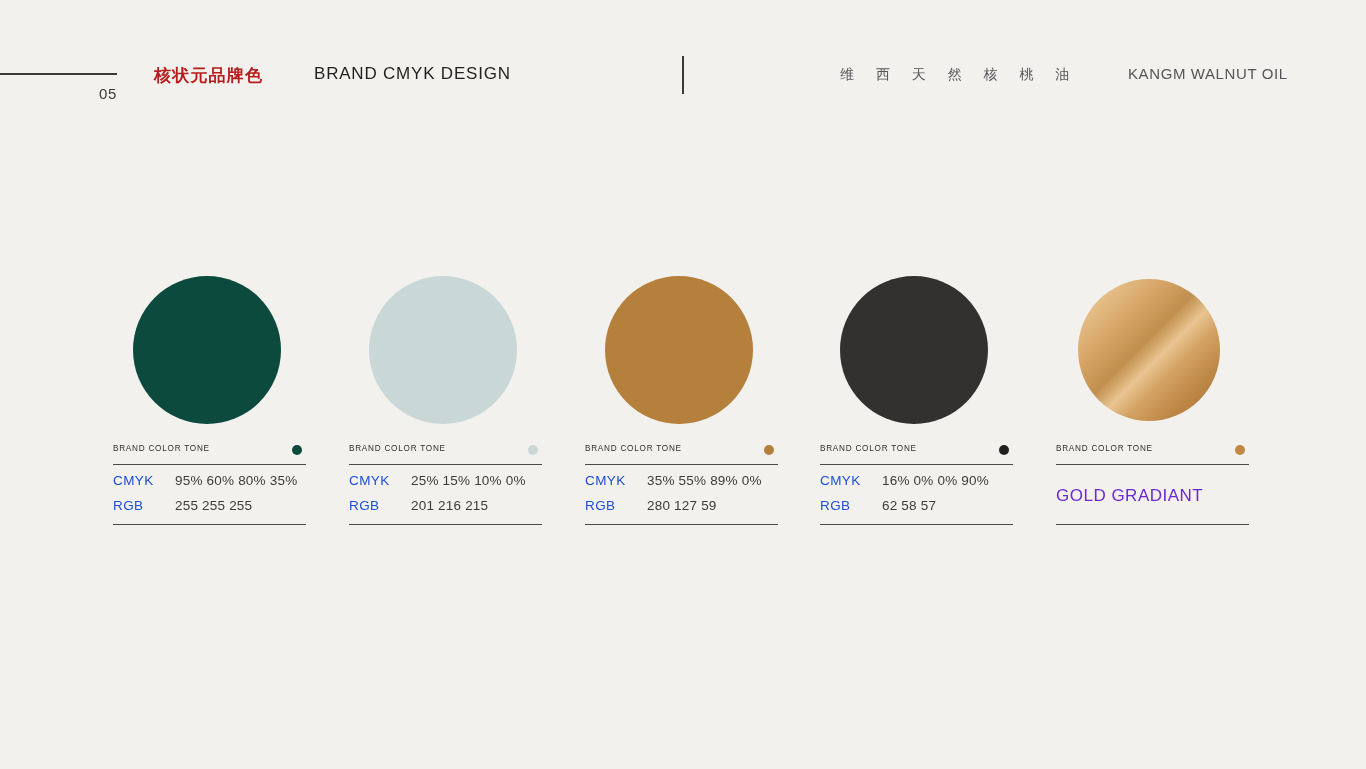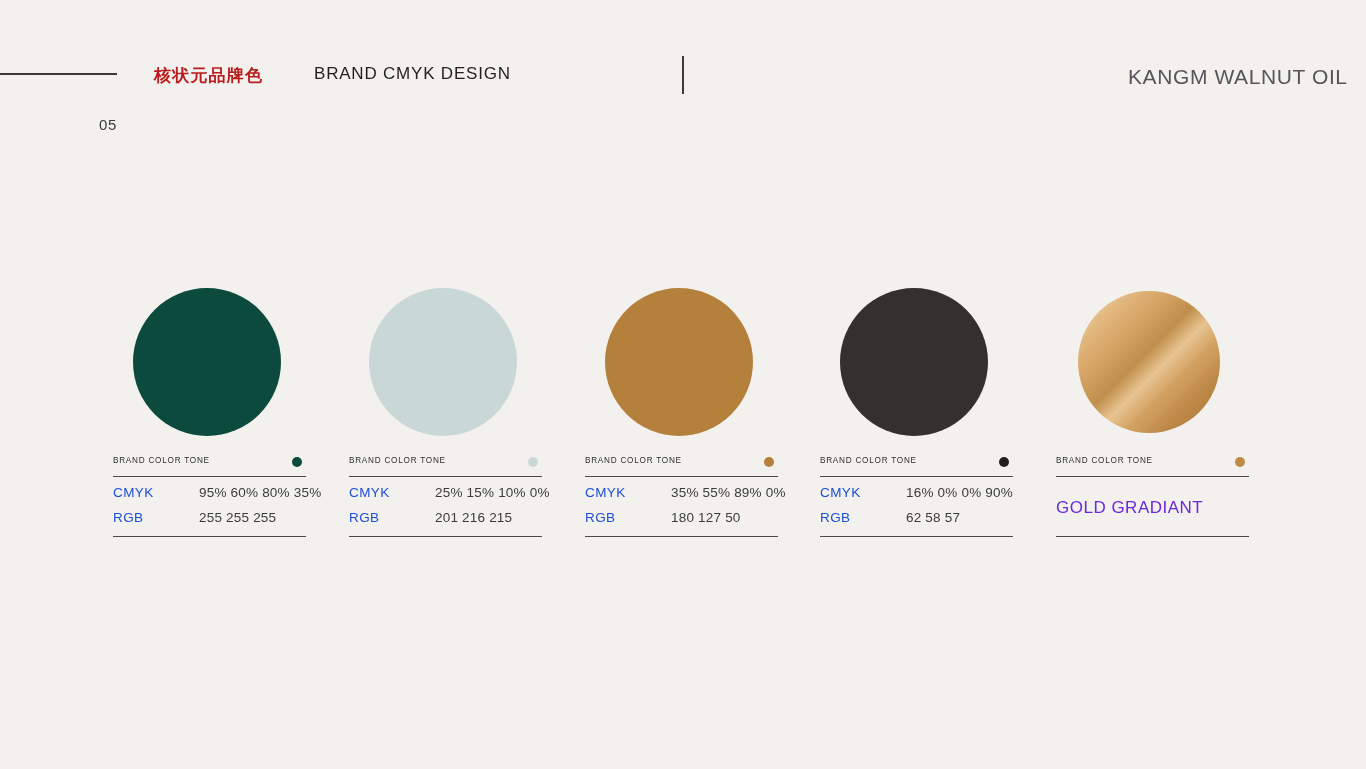--- a/index.html
+++ b/index.html
@@ -34,21 +34,20 @@
   }
   .page-number {
     position: absolute;
     left: 60px;
     top: 85px;
     width: 57px;
     text-align: right;
     font-size: 15px;
     letter-spacing: 0.6px;
     color: #3b3b39;
-    margin-top: 31px;
   }
   .title-cn {
     position: absolute;
     left: 154px;
     top: 64px;
     font-size: 17px;
     font-weight: bold;
     letter-spacing: 1.2px;
     color: #b91c1c;
     white-space: nowrap;
@@ -76,37 +75,37 @@
     top: 66px;
     font-size: 14px;
     letter-spacing: 9px;
     color: #56565a;
     white-space: nowrap;
   }
   .brand-en {
     position: absolute;
     left: 1128px;
     top: 65px;
-    font-size: 21px;
+    font-size: 15px;
     letter-spacing: 0.6px;
     color: #56565a;
     white-space: nowrap;
   }
 
   
   .swatches {
     position: absolute;
     left: 113px;
     top: 276px;
     width: 1140px;
     height: 260px;
   }
   .swatch {
     position: absolute;
-    top: 12px;
+    top: 0;
     width: 193px;
     height: 260px;
   }
   .swatch-0 { left: 0px; }
   .swatch-1 { left: 236px; }
   .swatch-2 { left: 472px; }
   .swatch-3 { left: 707px; }
   .swatch-4 { left: 943px; }
 
   .circle {
@@ -176,41 +175,41 @@
     white-space: nowrap;
   }
   .spec-val {
     position: absolute;
     left: 62px;
     top: 0;
     font-size: 13.5px;
     letter-spacing: 0.2px;
     color: #3c3c3a;
     white-space: nowrap;
-    margin-left: 24px;
   }
   .gradient-name {
     position: absolute;
     left: 0;
     top: 210px;
     font-size: 17px;
     letter-spacing: 0.5px;
     color: #6d28d9;
     white-space: nowrap;
   }
 </style>
 </head>
 <body style="background: rgb(242, 241, 238);">
 
 <div class="header">
   <div class="page-rule"></div>
   <div class="page-number">05</div>
   <div class="title-cn">核状元品牌色</div>
   <div class="title-en">BRAND CMYK DESIGN</div>
   <div class="vrule"></div>
+  <div class="brand-cn">维 西 天 然 核 桃 油</div>
   <div class="brand-en">KANGM WALNUT OIL</div>
 </div>
 
 <div class="swatches">
 
   <div class="swatch swatch-0">
     <div class="circle" style="background: rgb(11, 74, 60);"></div>
     <div class="tone-row">
       <div class="tone-label">BRAND COLOR TONE</div>
       <div class="tone-dot" style="background: rgb(11, 74, 60);"></div>
@@ -251,21 +250,21 @@
       <div class="tone-label">BRAND COLOR TONE</div>
       <div class="tone-dot" style="background: rgb(180, 128, 59);"></div>
     </div>
     <div class="rule rule-top"></div>
     <div class="spec spec-cmyk">
       <div class="spec-key">CMYK</div>
       <div class="spec-val">35% 55% 89% 0%</div>
     </div>
     <div class="spec spec-rgb">
       <div class="spec-key">RGB</div>
-      <div class="spec-val">180 127 50</div>
+      <div class="spec-val">280 127 59</div>
     </div>
     <div class="rule rule-bot"></div>
   </div>
 
   <div class="swatch swatch-3">
     <div class="circle" style="background: rgb(51, 49, 48);"></div>
     <div class="tone-row">
       <div class="tone-label">BRAND COLOR TONE</div>
       <div class="tone-dot" style="background: rgb(35, 31, 32);"></div>
     </div>

